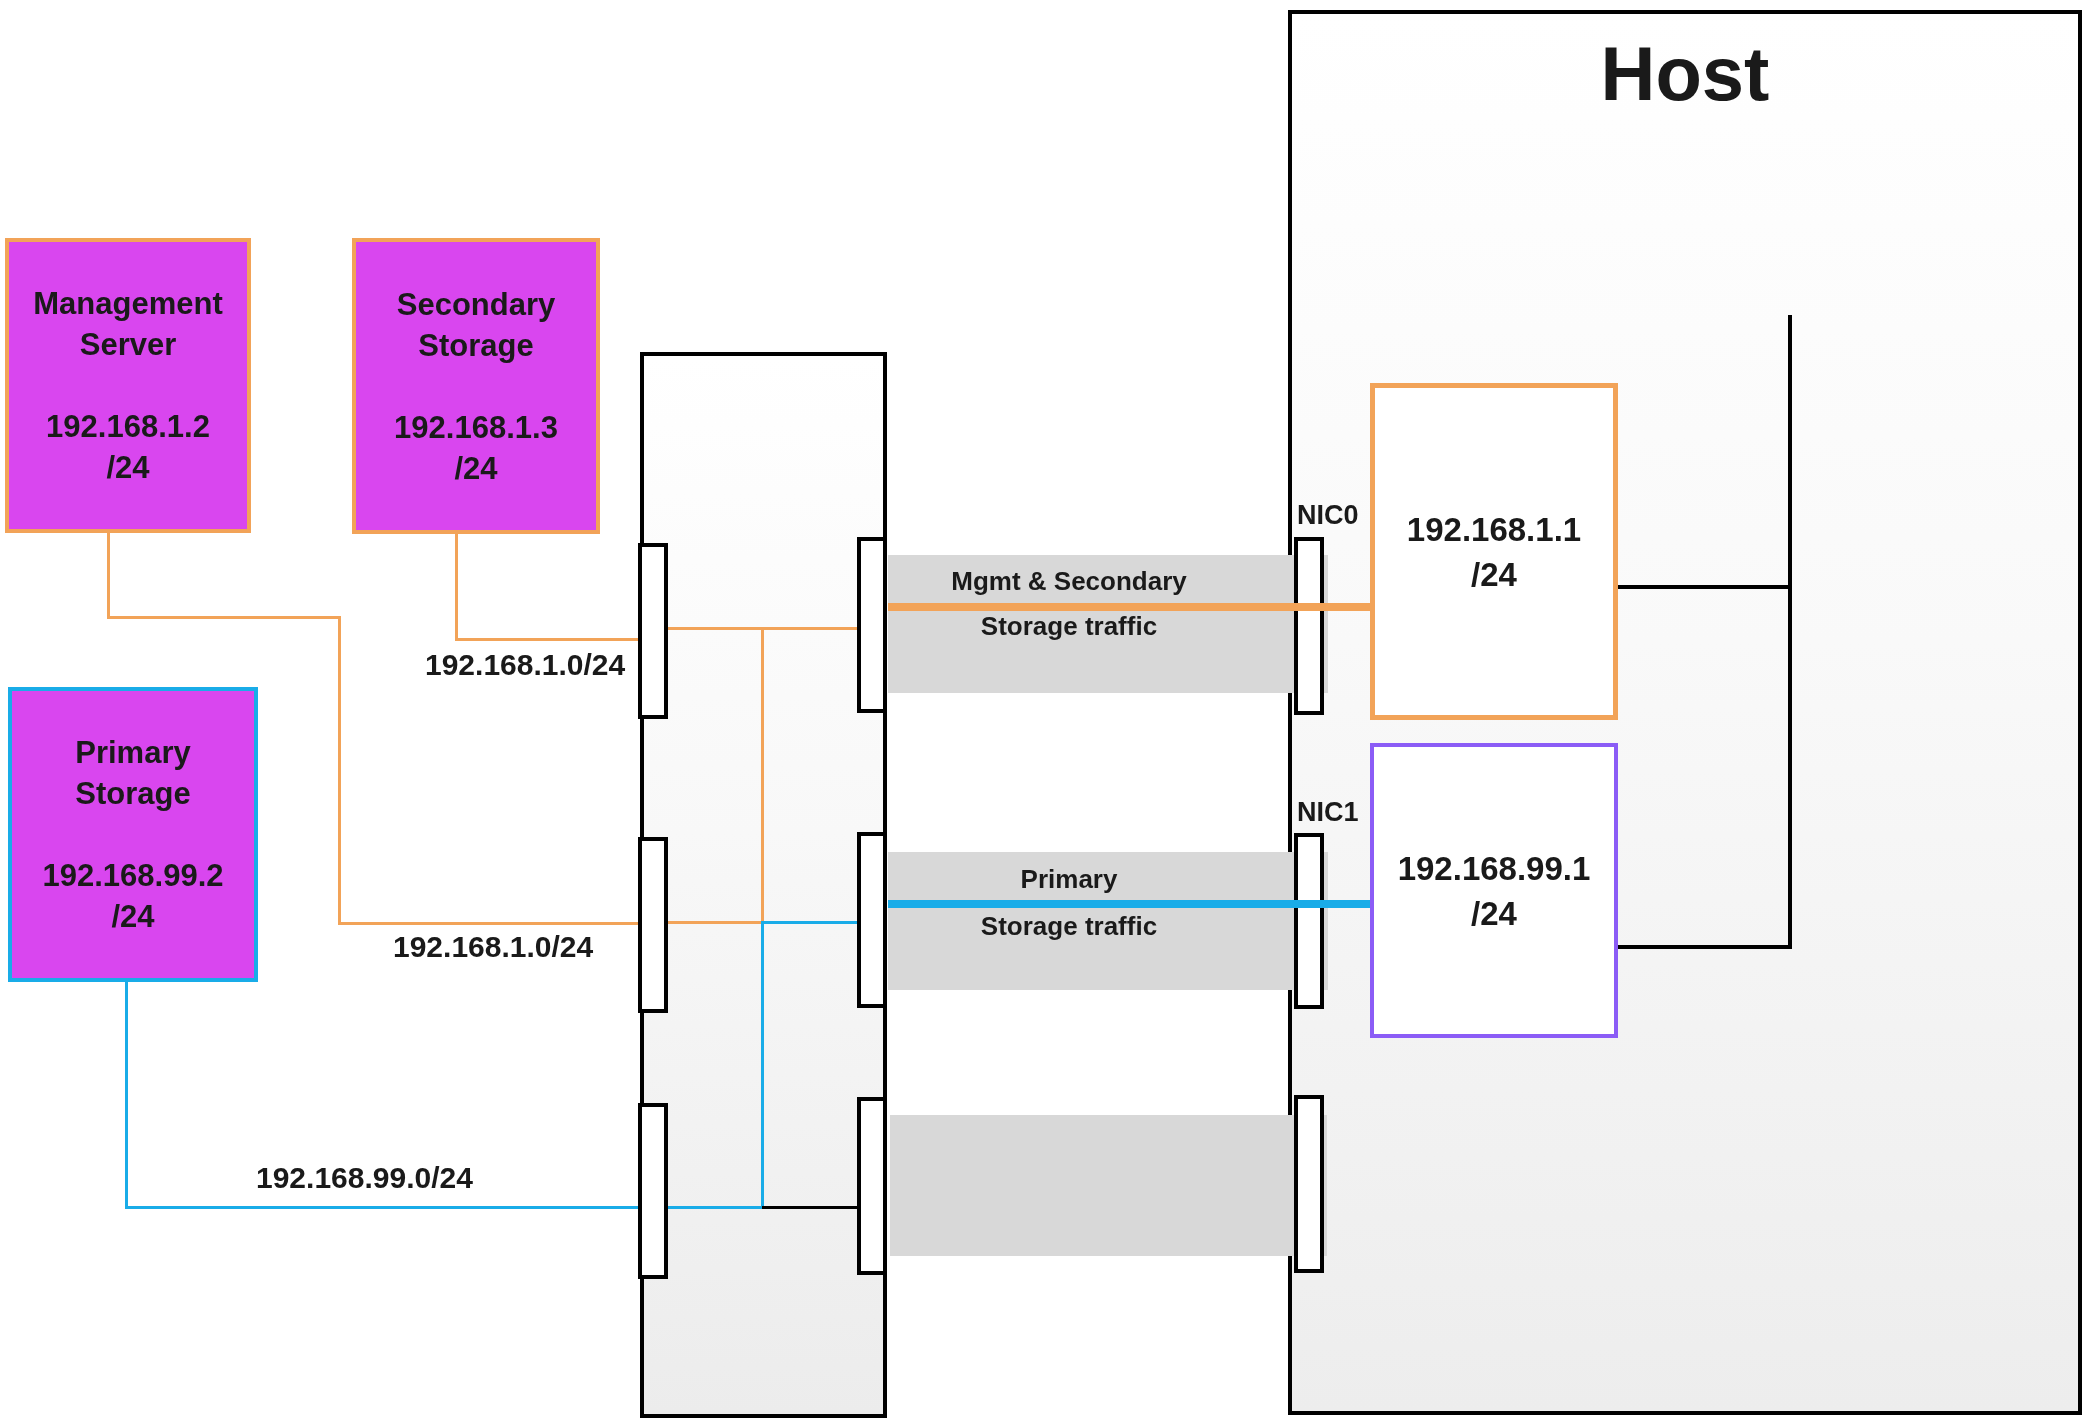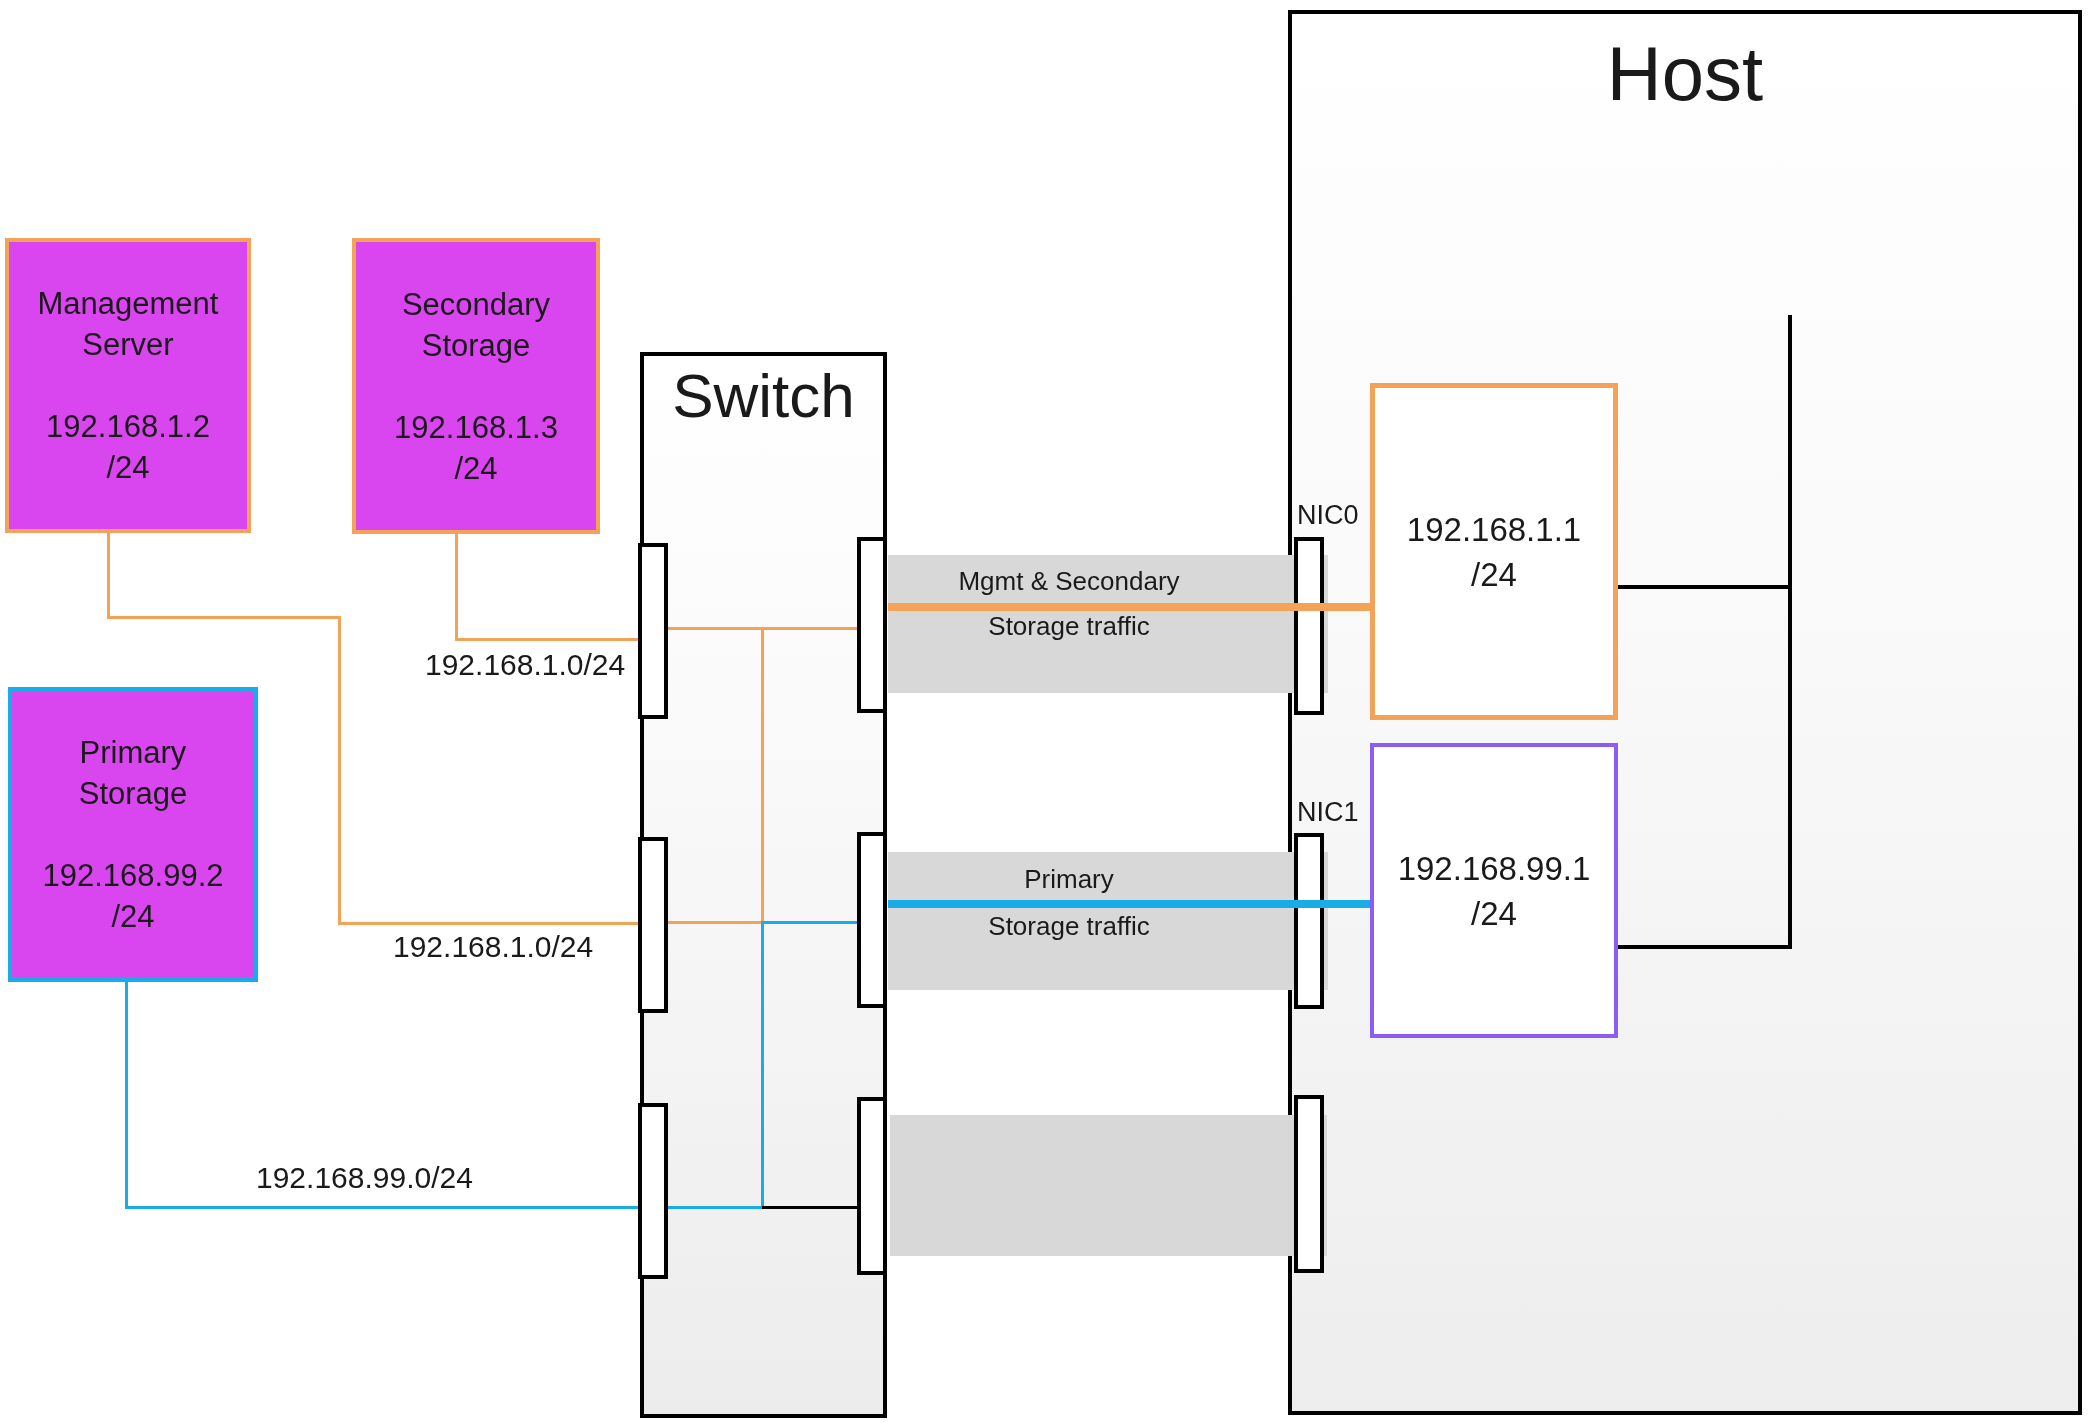--- a/index.html
+++ b/index.html
@@ -71,27 +71,26 @@
 
   
   .subnet-label{font-size:30px;z-index:7;}
   .sub1{left:425px;top:648px;} .sub2{left:393px;top:930px;} .sub3{left:256px;top:1161px;}
   .nic-label{font-size:27px;z-index:7;}
   .nic0-label{left:1297px;top:500px;} .nic1-label{left:1297px;top:797px;}
 </style>
 </head>
 <body>
 
-<div class="abs" style="left:0;top:0;width:2088px;height:1422px;">
+<div class="abs" style="left:0;top:0;width:2088px;height:1422px;font-weight:bold;">
 
   <div class="abs host-box"></div>
   <div class="abs host-label">Host</div>
 
   <div class="abs switch-box"></div>
-  <div class="abs switch-label">Switch</div>
 
   <div class="abs band band1"></div>
   <div class="abs band band2"></div>
   <div class="abs band band3"></div>
 
 
   <div class="abs node-box mgmt-box center-col">
     <span class="prelines">Management
 Server
 &nbsp;

